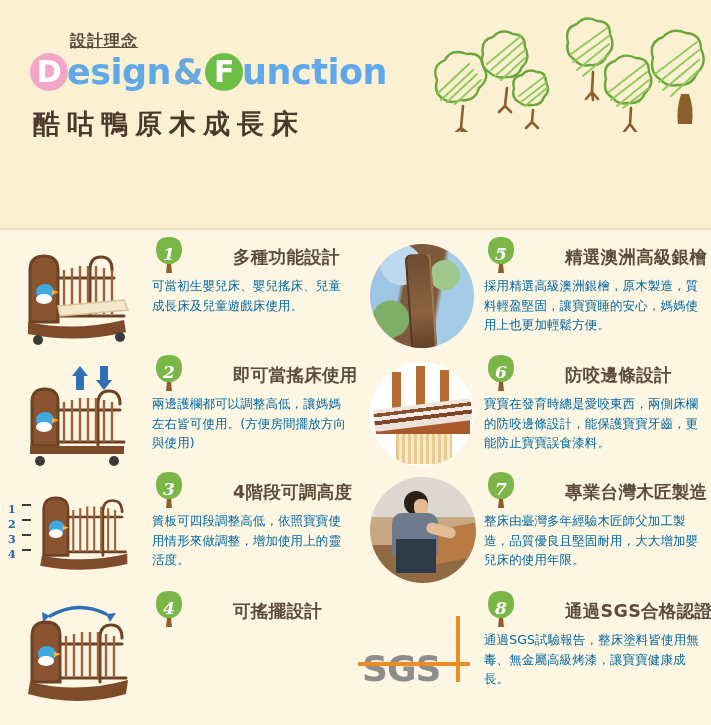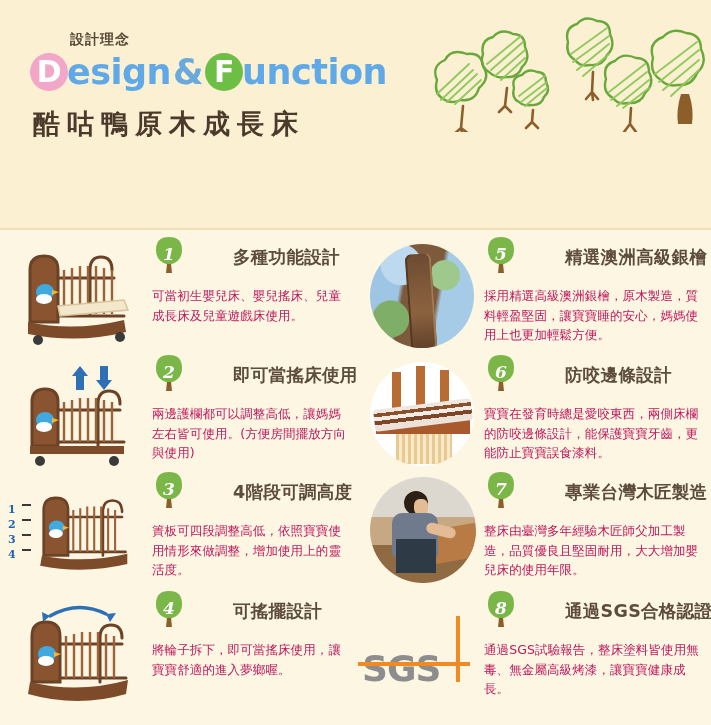--- a/index.html
+++ b/index.html
@@ -13,21 +13,21 @@
   .page{position:relative;width:711px;height:725px;background:#fdf6e3;overflow:hidden;}
 
   
   .header{
     position:absolute;left:0;top:0;width:711px;height:228px;
     background:#fbf0d2;
     border-bottom:2px solid #efe0ba;
   }
   .eyebrow{
     position:absolute;left:70px;top:31px;
-    font-size:14px;color:#5a4a3a;letter-spacing:1px;font-weight:bold;
+    font-size:16px;color:#5a4a3a;letter-spacing:1px;font-weight:bold;text-decoration:underline;
   }
   .logo{
     position:absolute;left:30px;top:52px;
     font-size:35px;font-weight:bold;letter-spacing:-0.5px;
     color:#5fa9e8;white-space:nowrap;
     font-family:"DejaVu Sans","Liberation Sans",sans-serif;
   }
   .logo .badge{
     display:inline-block;width:38px;height:38px;border-radius:50%;
     color:#fff;text-align:center;line-height:38px;font-size:30px;
@@ -83,22 +83,22 @@
     font-family:"DejaVu Serif","Liberation Serif",serif;
     z-index:3;
   }
   .ftitle{
     position:absolute;left:33px;top:5px;
     font-size:17.5px;font-weight:bold;color:#5d4c3c;white-space:nowrap;
     letter-spacing:0.3px;
     margin-left:48px;
   }
   .fdesc{
-    margin-top:12px;
-    font-size:12.5px;line-height:19.5px;color:#be185d;letter-spacing:0.1px;
+    margin-top:2px;
+    font-size:12.5px;line-height:19.5px;color:#0369a1;letter-spacing:0.1px;
   }
 
   
   .crib{position:absolute;left:8px;top:4px;width:124px;height:104px;}
   .sgs{
     position:absolute;left:2px;top:16px;width:126px;height:74px;
   }
   .sgs-text{
     position:absolute;left:4px;top:6px;
     font-size:36px;font-weight:bold;color:#8d8d8d;letter-spacing:-1px;
@@ -339,21 +339,20 @@
         </div>
         <div class="body">
           <div class="headrow">
             <svg class="treebadge" viewBox="0 0 34 40">
               <path d="M17 1 q13 0 13 13 q0 12 -13 15 q-13 -3 -13 -15 q0 -13 13 -13z" fill="#7ab648"></path>
               <path d="M15 28 l4 0 l1 9 l-6 0z" fill="#8b5e2a"></path>
             </svg>
             <div class="num">4</div>
             <div class="ftitle">可搖擺設計</div>
           </div>
-          <div class="fdesc">將輪子拆下，即可當搖床使用，讓寶寶舒適的進入夢鄉喔。</div>
         </div>
       </div>
     </div>
 
     <div class="col right">
 
       <div class="item r0">
         <div class="media">
           <div class="photo trunk"></div>
         </div>

